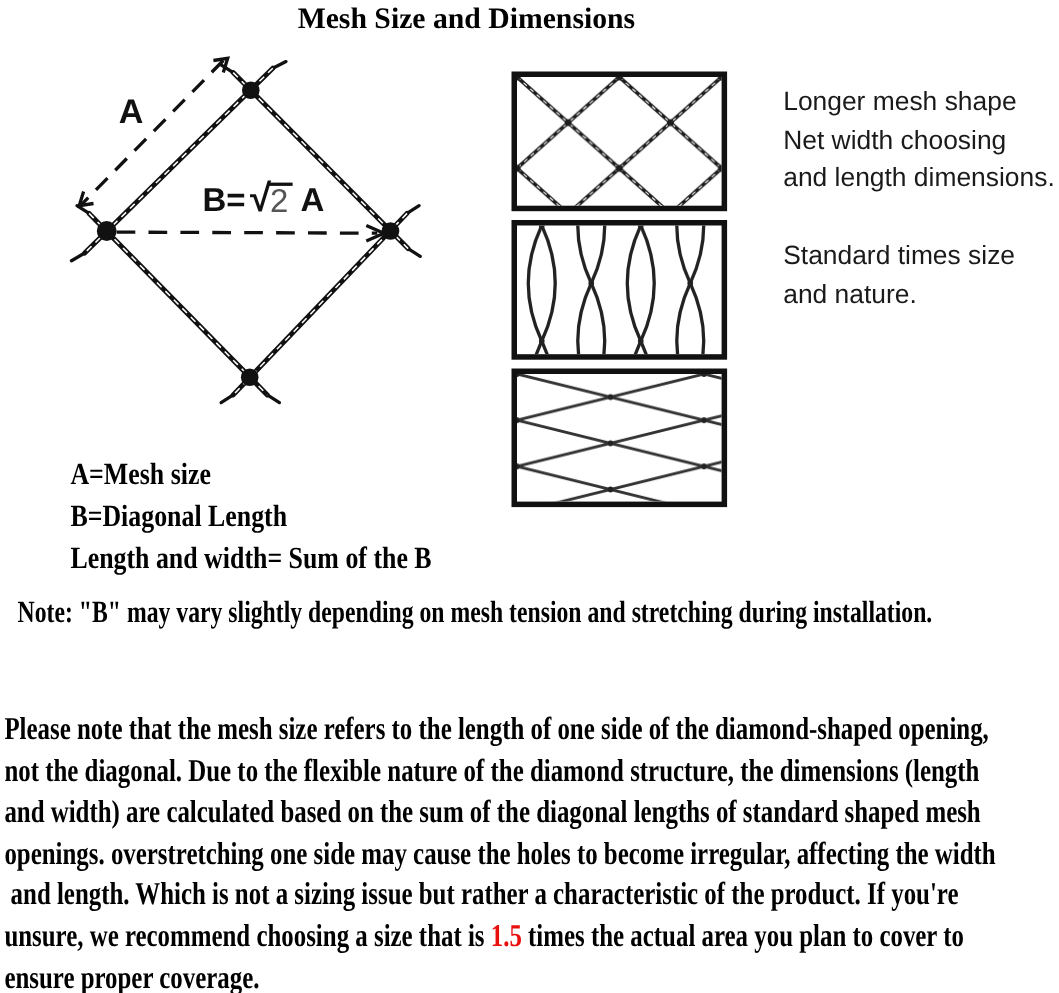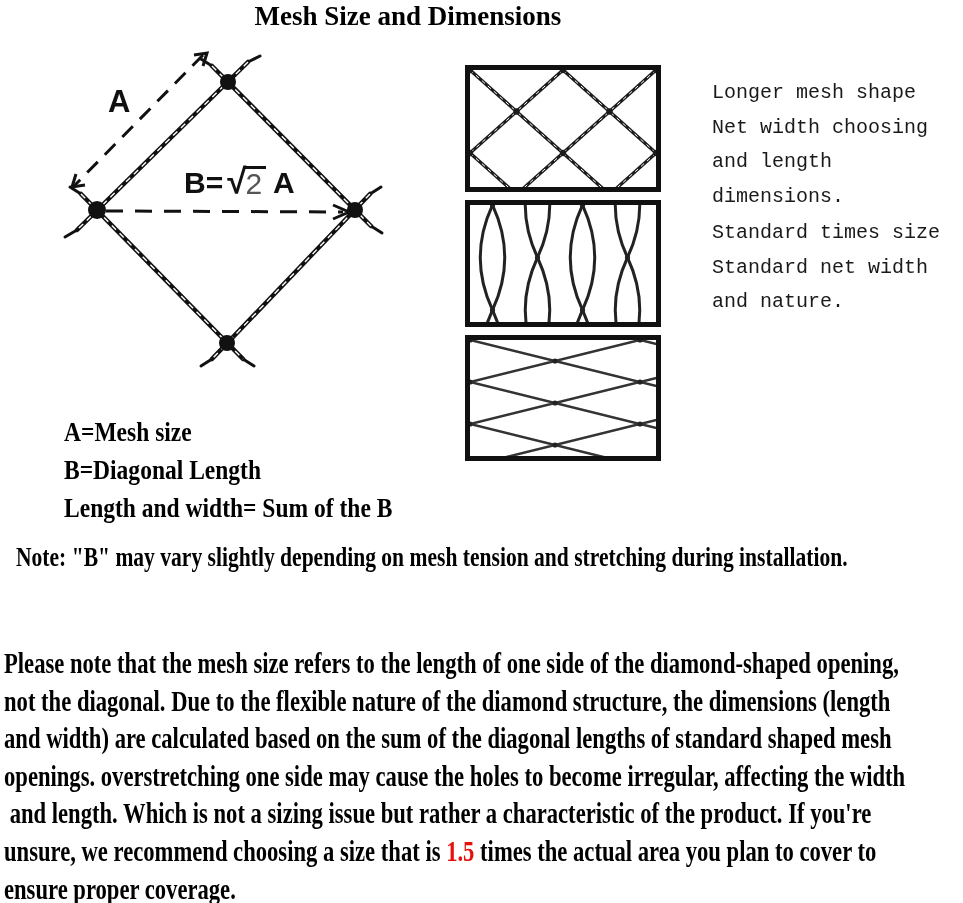--- a/index.html
+++ b/index.html
@@ -1,40 +1,40 @@
 <!DOCTYPE html>
 <html><head>
 <meta charset="utf-8">
 <style>
   html,body{margin:0;padding:0;background:#ffffff;}
   #page{position:relative;width:963px;height:903px;background:#ffffff;overflow:hidden;
         font-family:"Liberation Serif",serif;color:#000;}
   
   .title{position:absolute;top:1px;left:0;width:816px;text-align:center;
-         font-size:27px;font-weight:bold;letter-spacing:0px;}
+         font-size:27px;font-weight:bold;letter-spacing:0px;padding-left:16px;}
   
   .diagram{position:absolute;left:40px;top:40px;width:380px;height:340px;}
   .diagram svg{position:absolute;left:0;top:0;}
   .lblA{position:absolute;left:68px;top:44px;font-family:"Liberation Sans",sans-serif;
         font-size:31px;font-weight:bold;color:#111;}
   .lblB{position:absolute;left:144px;top:126px;font-family:"Liberation Sans",sans-serif;
         font-size:30px;font-weight:bold;color:#111;white-space:nowrap;display:flex;align-items:flex-start;}
   .lblB .sqrt-sign{font-size:35px;font-weight:bold;line-height:30px;margin-left:4px;margin-right:-3px;}
   .lblB .radicand{border-top:3px solid #111;padding:1px 4px 0 2px;color:#555;font-weight:normal;line-height:27px;}
   .lblB .b-suf{margin-left:7px;}
   
   .legend{position:absolute;left:64px;top:413px;font-size:28px;font-weight:bold;
           line-height:38px;transform:scaleX(0.84);transform-origin:left top;white-space:nowrap;}
   
   .mesh-box{position:absolute;left:465px;width:196px;border:5px solid #111;
             background:#fff;box-sizing:border-box;}
   .mesh-box svg{display:block;}
   
-  .caption{position:absolute;left:712px;width:250px;font-family:Liberation Mono, monospace;
-           font-size:20px;line-height:34.5px;color:#1a1a1a;}
+  .caption{position:absolute;left:712px;width:250px;font-family:Liberation Sans, sans-serif;
+           font-size:24px;line-height:34.5px;color:#1a1a1a;}
   
   .note{position:absolute;left:16px;top:541px;font-size:28px;font-weight:bold;
         white-space:pre;transform:scaleX(0.77);transform-origin:left top;}
   
   .para{position:absolute;left:4px;top:645px;font-size:29px;font-weight:bold;
         line-height:37.6px;transform:scaleX(0.78);transform-origin:left top;}
   .para .pline{white-space:pre;}
   .hl{font-weight:bold;}
 </style>
 </head>
@@ -156,21 +156,20 @@
     </svg>
   </div>
 
   <div class="caption" style="top:76px;">
     <div>Longer mesh shape</div>
     <div>Net width choosing</div>
     <div>and length dimensions.</div>
   </div>
   <div class="caption" style="top:216px;">
     <div>Standard times size</div>
-    <div>Standard net width</div>
     <div>and nature.</div>
   </div>
 
   <div class="note">Note: "B" may vary slightly depending on mesh tension and stretching during installation.</div>
 
   <div class="para">
     <div class="pline">Please note that the mesh size refers to the length of one side of the diamond-shaped opening,</div>
     <div class="pline">not the diagonal. Due to the flexible nature of the diamond structure, the dimensions (length</div>
     <div class="pline">and width) are calculated based on the sum of the diagonal lengths of standard shaped mesh</div>
     <div class="pline">openings. overstretching one side may cause the holes to become irregular, affecting the width</div>

